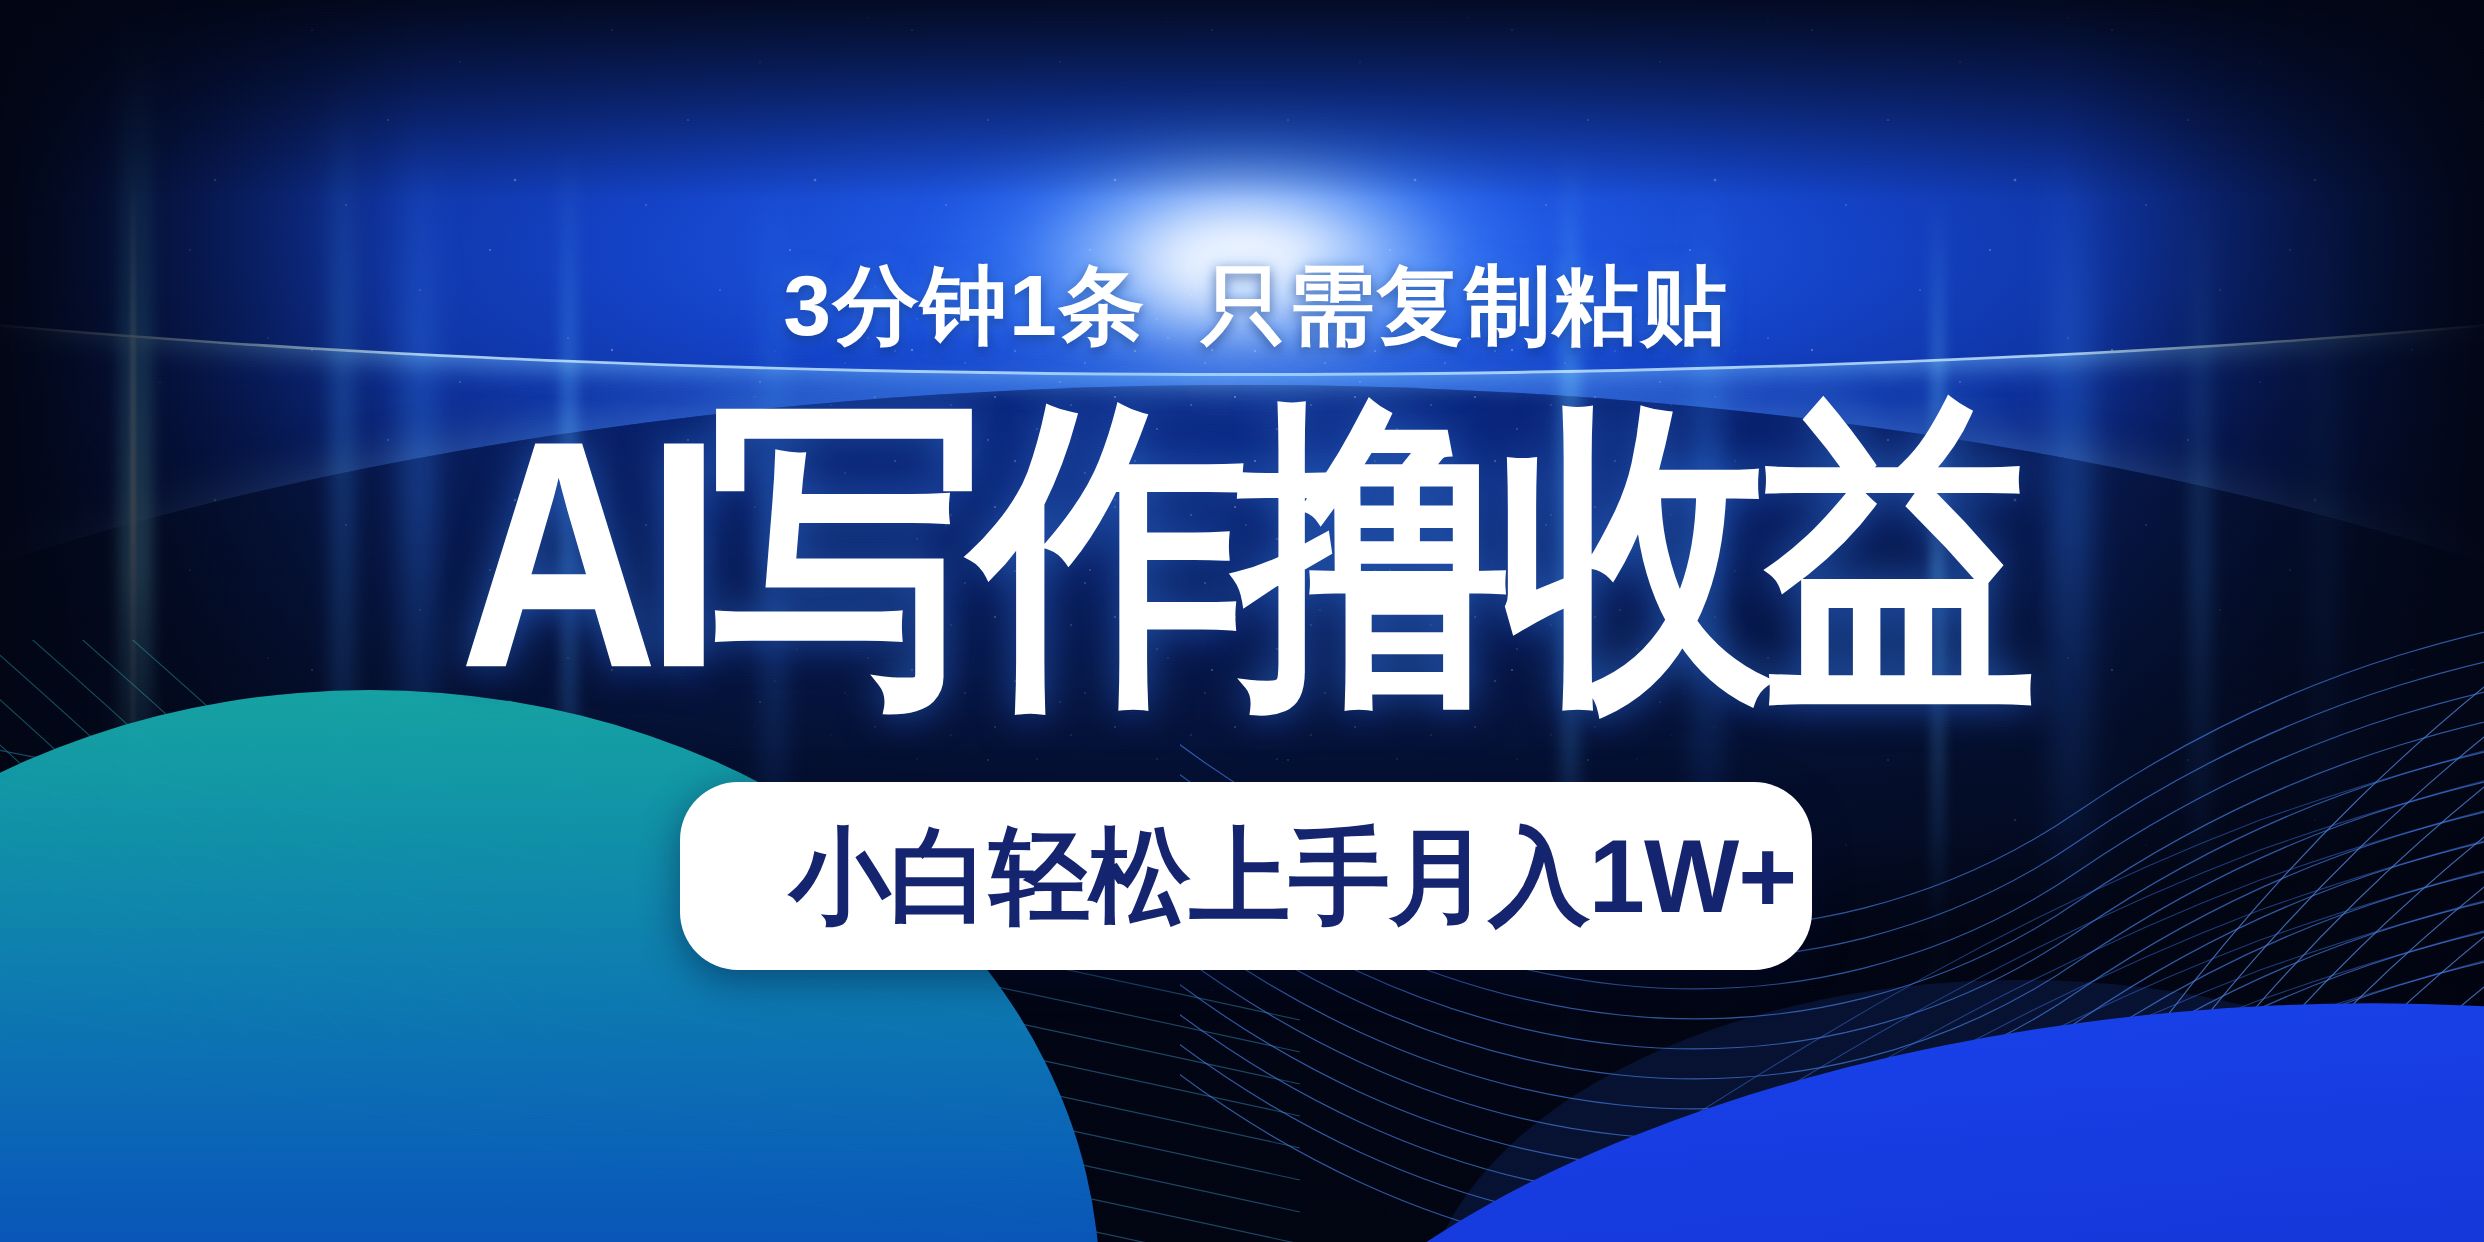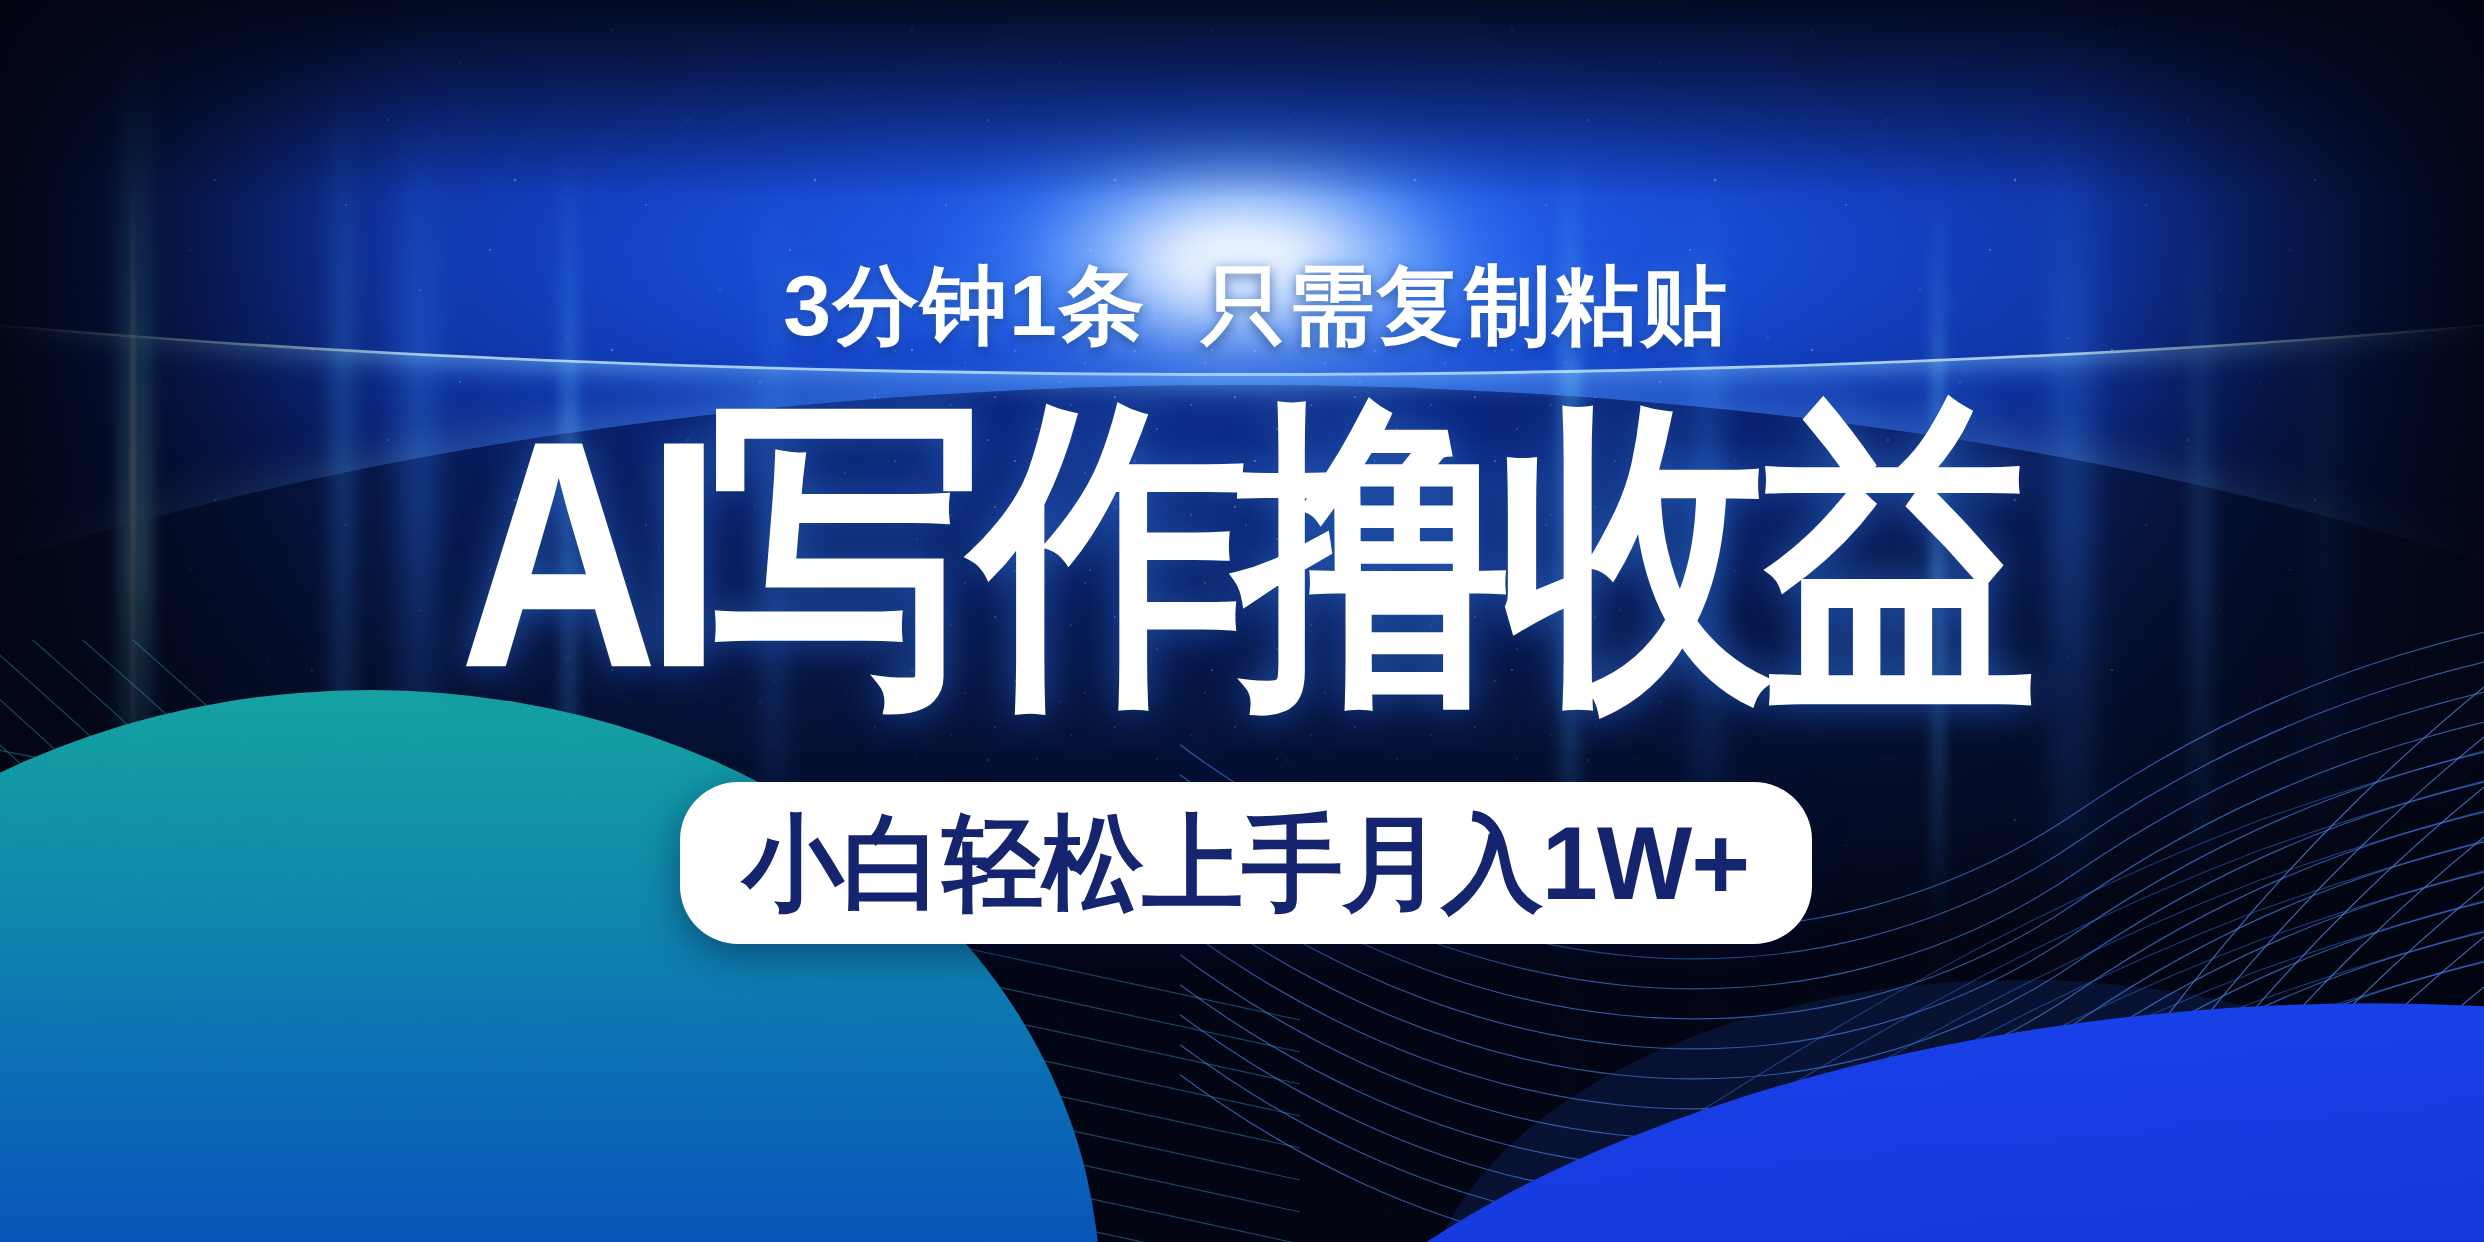--- a/index.html
+++ b/index.html
@@ -164,24 +164,24 @@
     font-weight:700;
     line-height:1;
     letter-spacing:-14px;
     transform:scaleX(.92) scaleY(1.08);
     transform-origin:50% 0;
     white-space:nowrap;
     text-shadow:0 0 42px rgba(60,140,255,.55), 0 10px 30px rgba(0,15,70,.6);
   }
 
   #pill{
-    position:absolute;left:680px;top:782px;width:1132px;height:162px;
+    position:absolute;left:680px;top:782px;width:1132px;height:188px;
     background:#ffffff;
     border-radius:58px;
-    display:flex;align-items:center;justify-content:center;
+    display:flex;align-items:center;justify-content:flex-end;
     box-shadow:0 10px 38px rgba(0,10,50,.45);
   }
   #pill-text{
     color:#15246e;
     font-size:104px;
     font-weight:700;
     line-height:1;
     letter-spacing:-1px;
     white-space:nowrap;
     transform:scaleX(.97);

